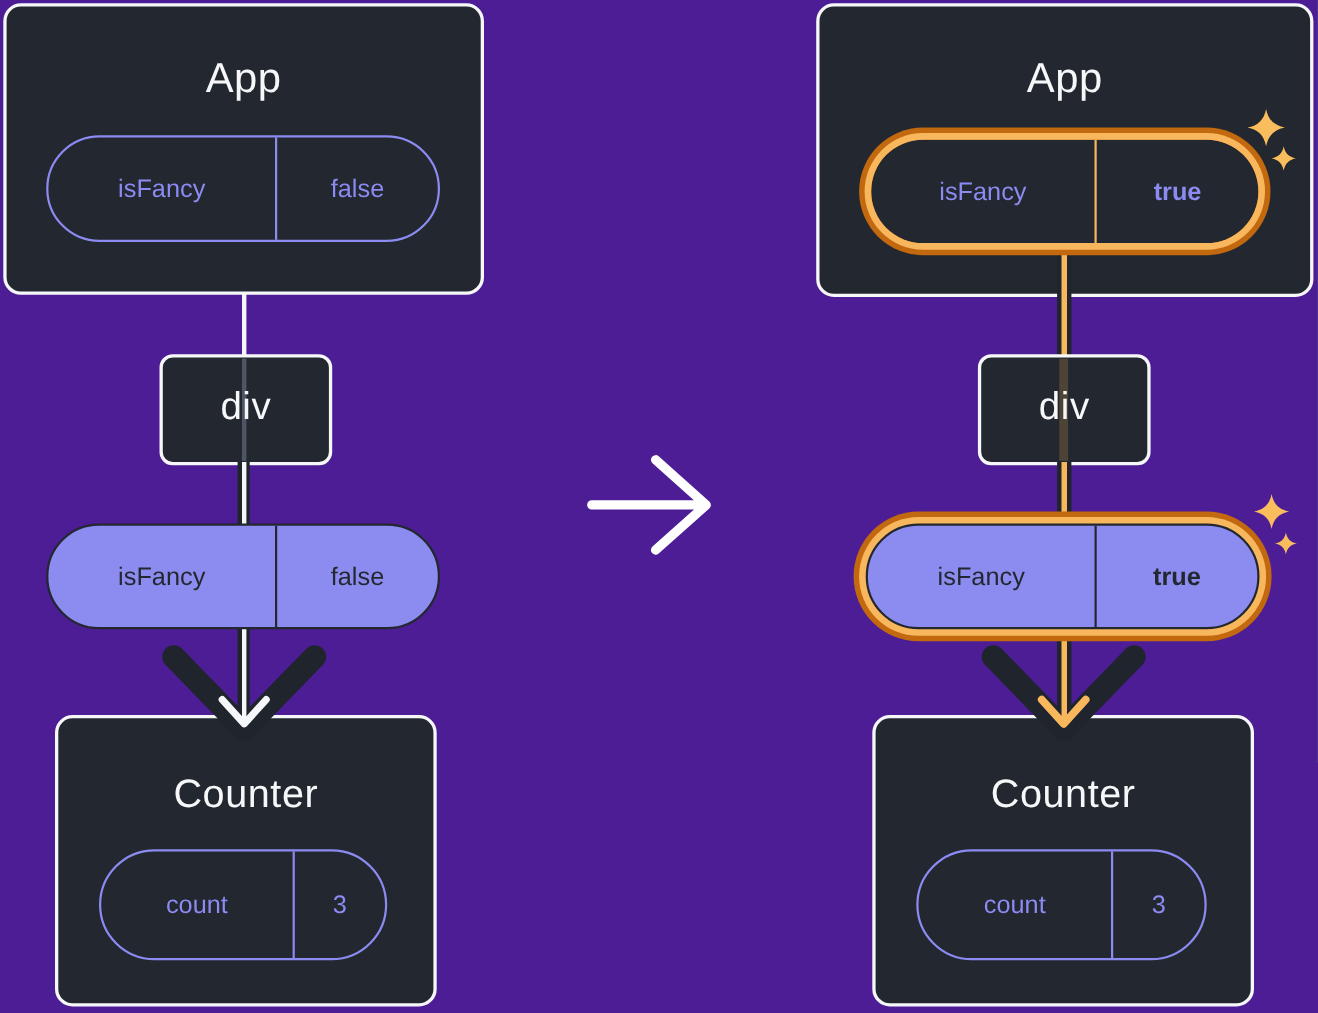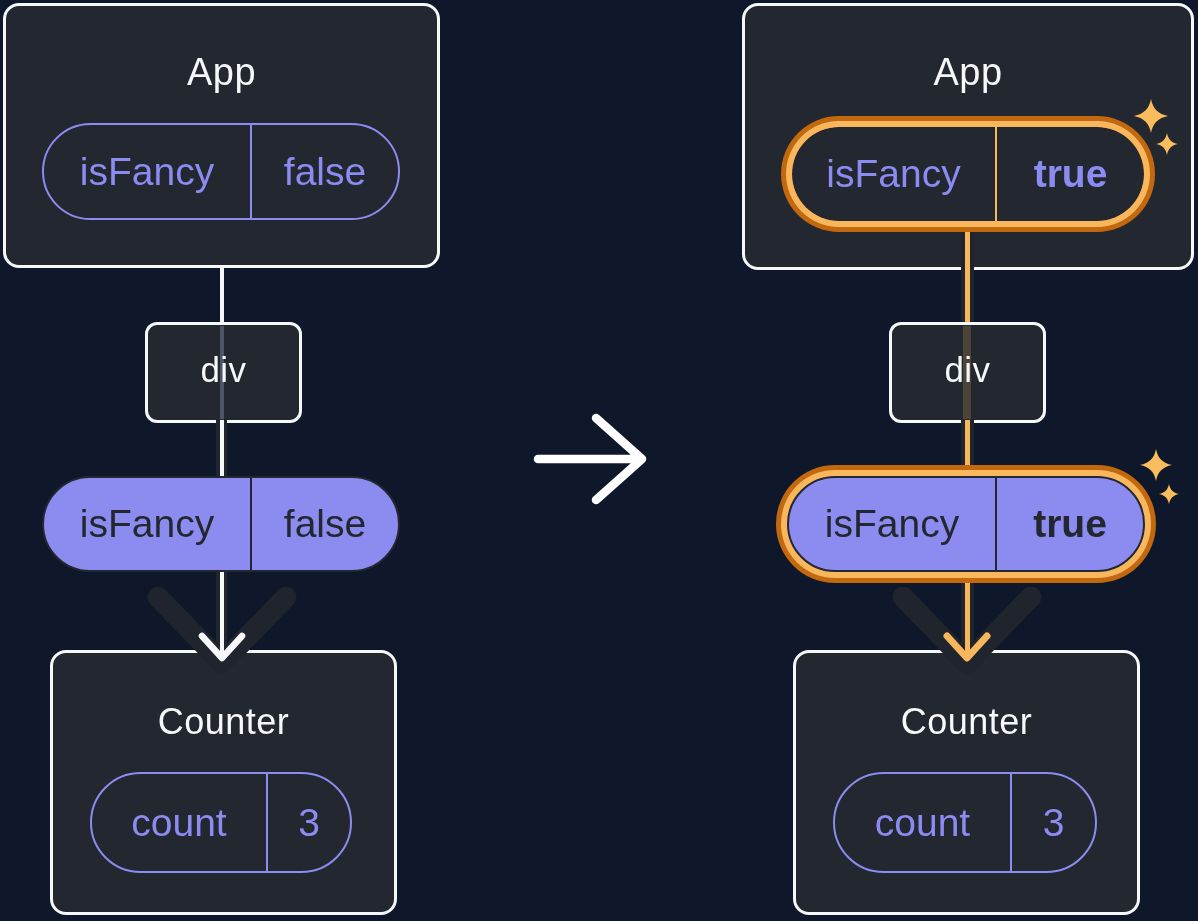--- a/index.html
+++ b/index.html
@@ -1,31 +1,31 @@
 <!DOCTYPE html>
 <html><head>
 <meta charset="utf-8">
 <style>
   html,body{margin:0;padding:0;background:#4C6770;}
   .canvas{
-    position:relative;width:1198px;height:921px;background:#0f172a;
+    position:relative;width:1198px;height:921px;background:#4c1d95;
     font-family:"Liberation Sans","DejaVu Sans",sans-serif;overflow:hidden;
   }
   .abs{position:absolute;box-sizing:border-box;}
   .card{
     background:#23272F;border:3.5px solid #F6F7F9;border-radius:16px;
   }
   .node{
     background:#23272F;border:3px solid #F6F7F9;border-radius:12px;
   }
   .title{
     color:#F6F7F9;font-weight:500;text-align:center;letter-spacing:.5px;
   }
   .pill{
-    display:flex;align-items:stretch;border-radius:60px;font-size:39px;
+    display:flex;align-items:stretch;border-radius:60px;font-size:23px;
   }
   .pill .cell{
     display:flex;align-items:center;justify-content:center;height:100%;
   }
   .pill-outline{border:2.5px solid #8B8BF2;color:#8B8BF2;background:transparent;}
   .pill-outline .cell.left{border-right:2.5px solid #8B8BF2;}
   .pill-fill{background:#8C8CF0;border:2.5px solid #23272F;color:#23272F;}
   .pill-fill .cell.left{border-right:2.5px solid #23272F;}
   .pill-glow{
     background:transparent;color:#8B8BF2;

